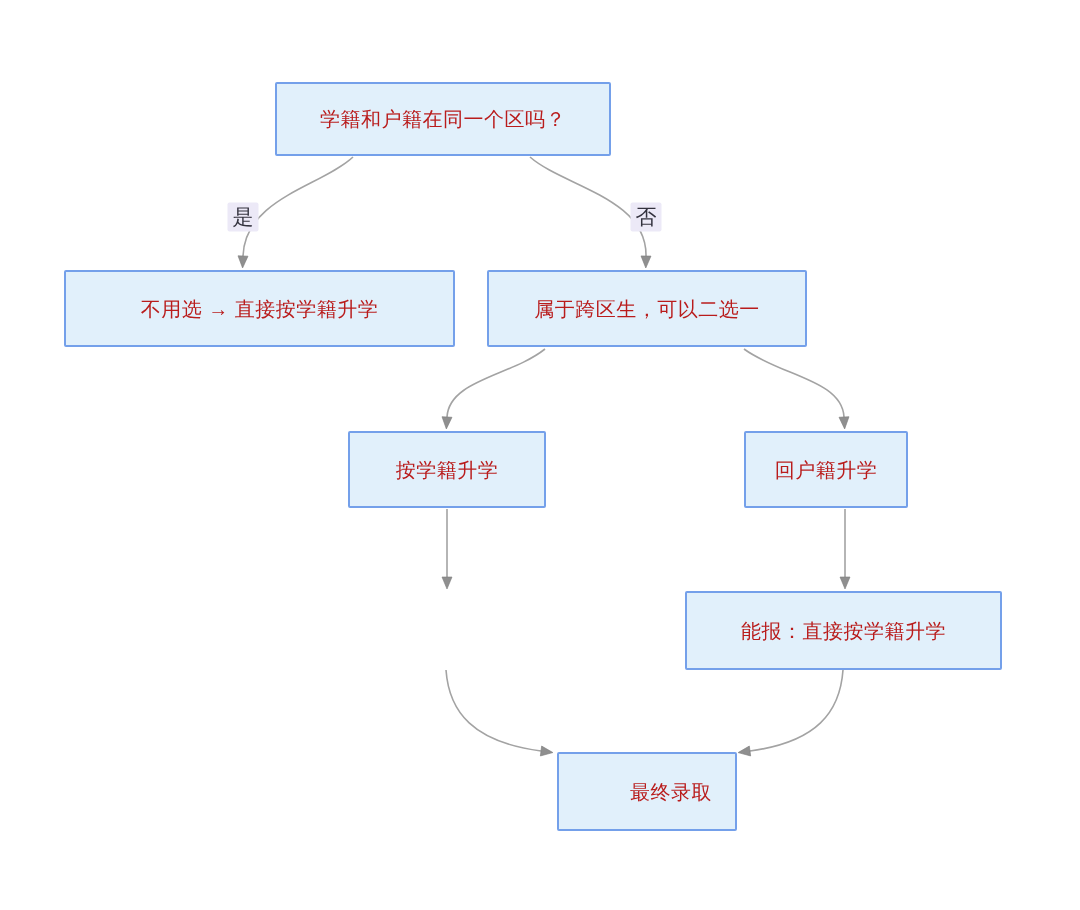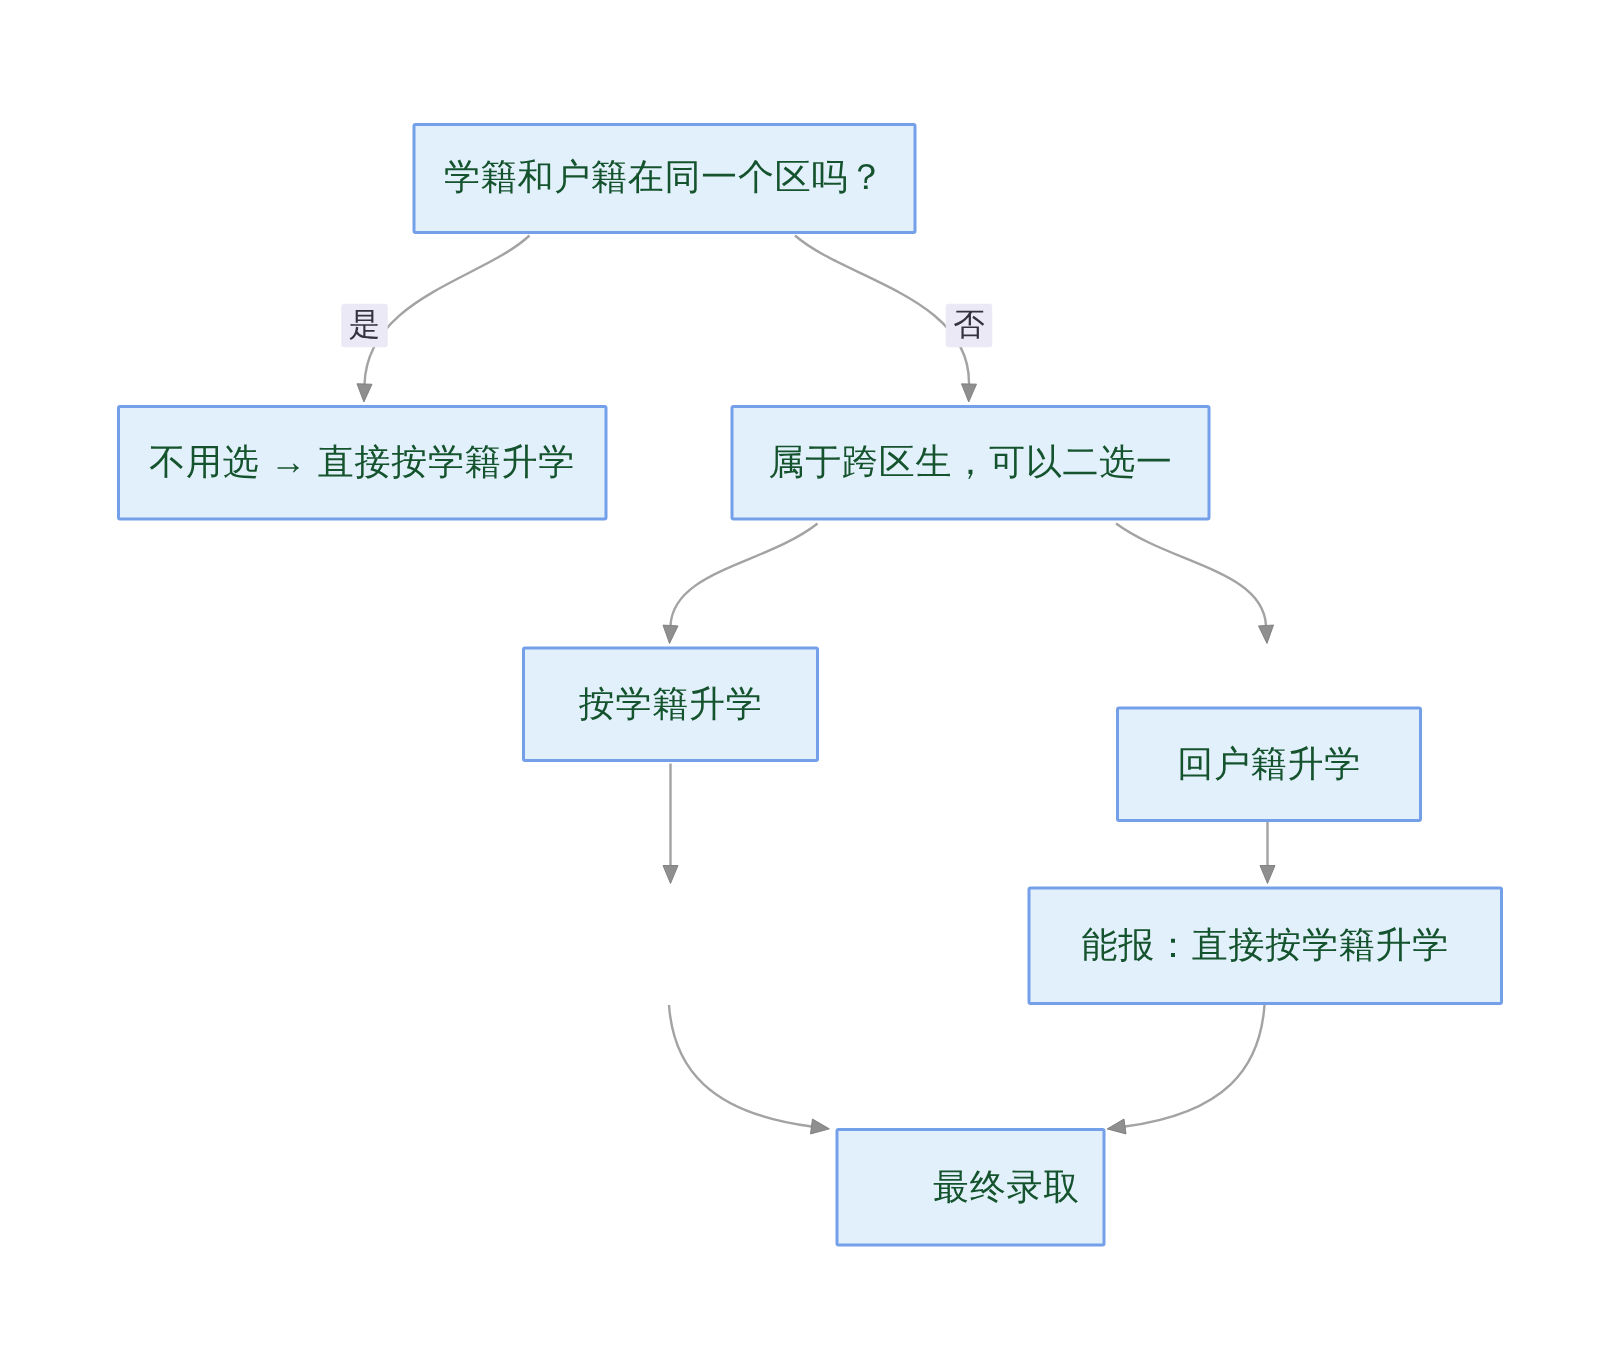--- a/index.html
+++ b/index.html
@@ -26,22 +26,22 @@
   .node {
     position: absolute;
     z-index: 2;
     box-sizing: border-box;
     background: #e1f0fb;
     border: 2px solid #74a0ea;
     border-radius: 2px;
     display: flex;
     align-items: center;
     justify-content: center;
-    color: #14532d;
-    font-size: 24px;
+    color: #b91c1c;
+    font-size: 20px;
     letter-spacing: 0.5px;
     text-align: center;
     line-height: 1.3;
   }
   .edge-label {
     position: absolute;
     z-index: 3;
     transform: translate(-50%, -50%);
     background: #ece9f7;
     color: #33323e;
@@ -73,27 +73,27 @@
     <path class="edge-path" d="M545,349 C511,376 449,380 447,417" marker-end="url(#arrow)"></path>
     <path class="edge-path" d="M744,349 C781,376 842,380 844,417" marker-end="url(#arrow)"></path>
     <path class="edge-path" d="M447,509 L447,577" marker-end="url(#arrow)"></path>
     <path class="edge-path" d="M845,509 L845,577" marker-end="url(#arrow)"></path>
     <path class="edge-path" d="M446,670 C449,712 473,742 541,751" marker-end="url(#arrow)"></path>
     <path class="edge-path" d="M843,670 C840,712 817,742 750,751" marker-end="url(#arrow)"></path>
   </svg>
 
   <div class="node" style="left:275px; top:82px;  width:336px; height:74px;">学籍和户籍在同一个区吗？</div>
 
-  <div class="node" style="left:78px;  top:270px; width:327px; height:77px;">不用选 → 直接按学籍升学</div>
+  <div class="node" style="left:64px;  top:270px; width:391px; height:77px;">不用选 → 直接按学籍升学</div>
 
   <div class="node" style="left:487px; top:270px; width:320px; height:77px;">属于跨区生，可以二选一</div>
 
   <div class="node" style="left:348px; top:431px; width:198px; height:77px;">按学籍升学</div>
 
-  <div class="node" style="left:744px; top:431px; width:204px; height:77px;margin-top:40px;">回户籍升学</div>
+  <div class="node" style="left:744px; top:431px; width:164px; height:77px;">回户籍升学</div>
 
 
   <div class="node" style="left:685px; top:591px; width:317px; height:79px;">能报：直接按学籍升学</div>
 
   <div class="node" style="left:557px; top:752px; width:180px; height:79px;padding-left:48px;">最终录取</div>
 
   <div class="edge-label" style="left:243px; top:217px;">是</div>
 
   <div class="edge-label" style="left:646px; top:217px;">否</div>
 

